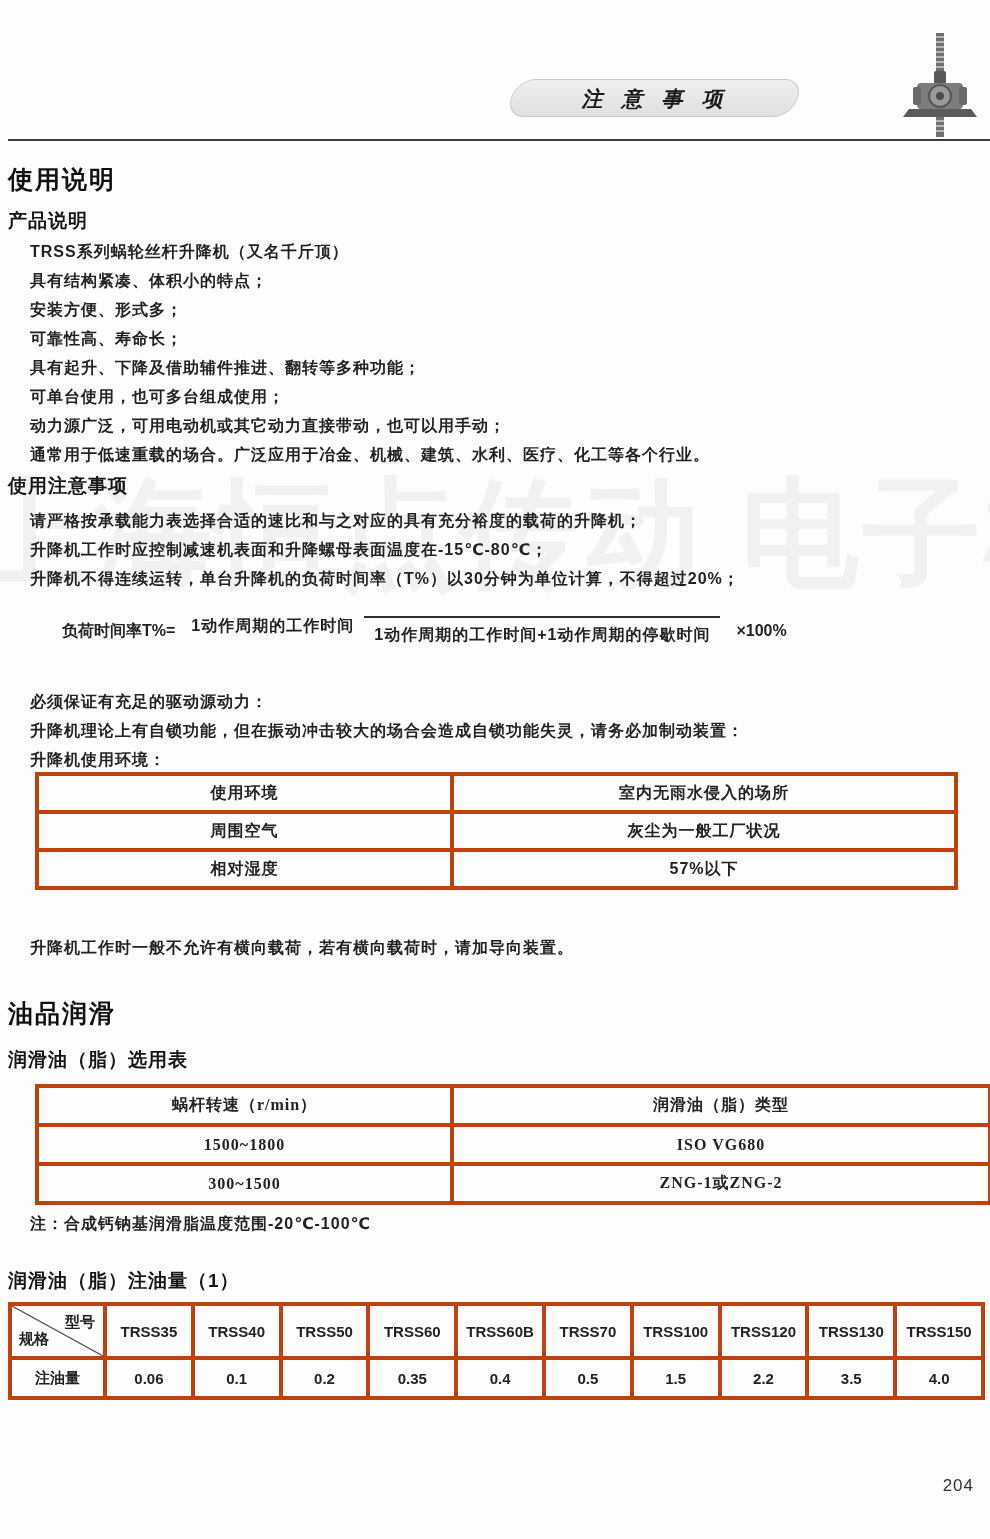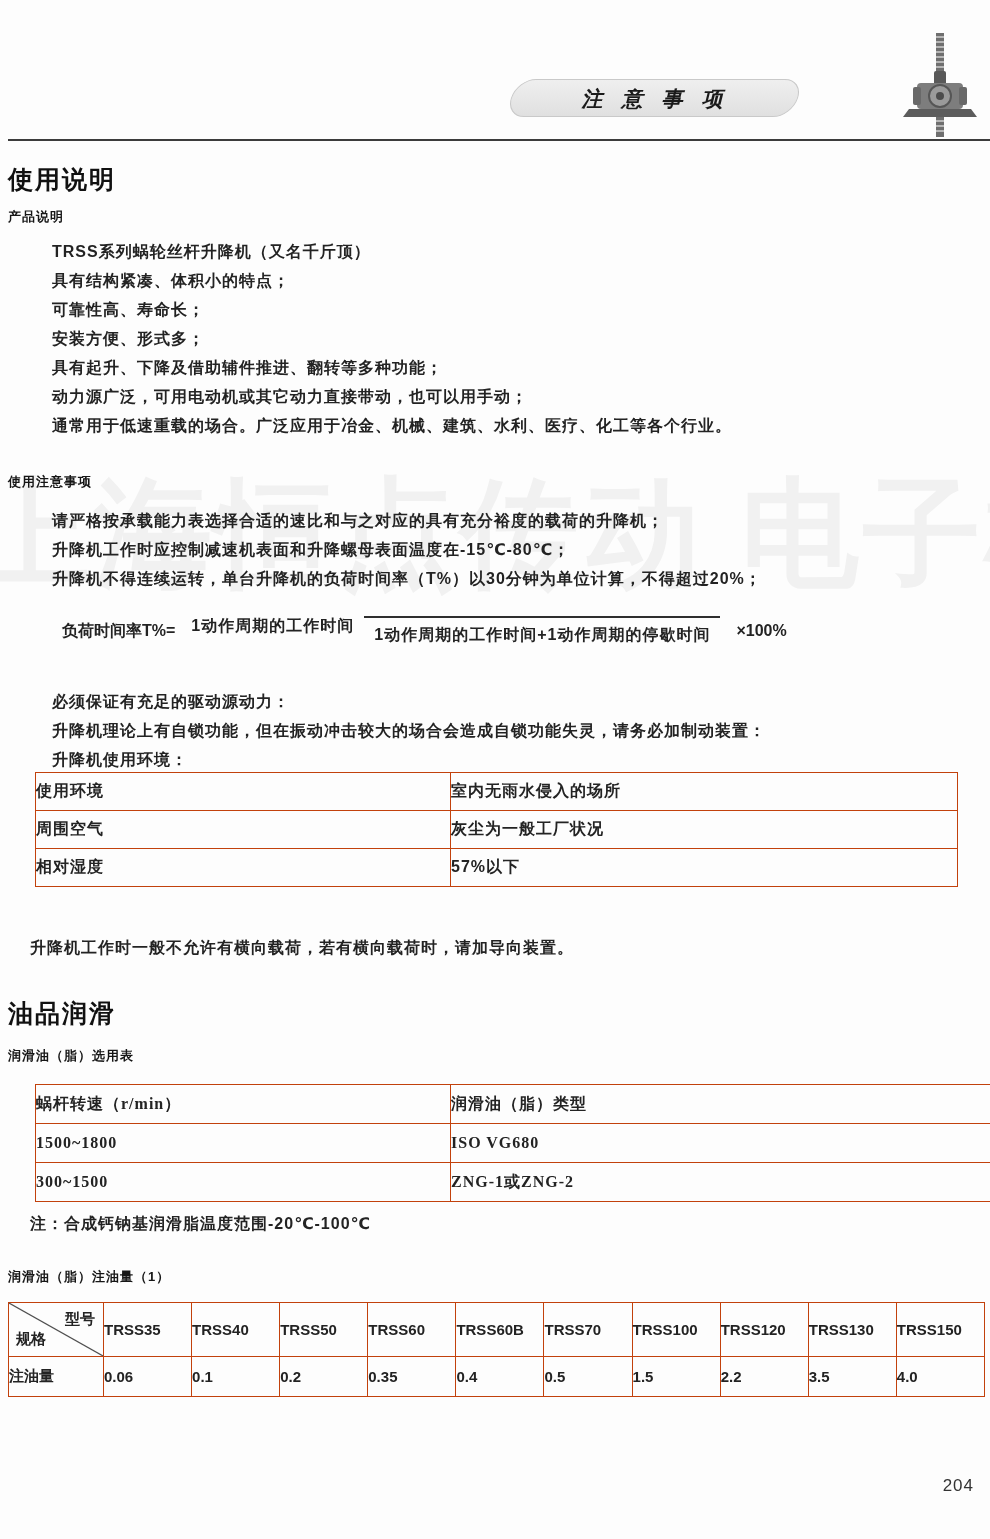--- a/index.html
+++ b/index.html
@@ -24,37 +24,37 @@
   }
   .banner-text {
     display:block; width:100%; height:100%; transform:skewX(18deg);
     font-style:italic; font-weight:bold; font-size:21px; color:#1a1a1a;
     letter-spacing:19px; text-align:center; line-height:37px; padding-left:14px;
   }
   .jack { position:absolute; left:903px; top:33px; width:74px; height:104px; }
   .top-rule { position:absolute; left:8px; top:139px; width:982px; height:2px; background:#3c3c3c; }
 
   .h1 { position:absolute; left:8px; font-size:25px; font-weight:bold; color:#111; letter-spacing:2px; }
-  .h2 { position:absolute; left:8px; font-size:13px; font-weight:bold; color:#161616; letter-spacing:1px; }
-  .plist { position:absolute; left:30px; font-size:16px; font-weight:bold; color:#232323;margin-left:22px; }
+  .h2 { position:absolute; left:8px; font-size:19px; font-weight:bold; color:#161616; letter-spacing:1px; }
+  .plist { position:absolute; left:30px; font-size:16px; font-weight:bold; color:#232323; }
   .plist div { line-height:29px; letter-spacing:1px; }
 
   
   .formula {
     position:absolute; left:62px; top:596px; height:70px;
     display:flex; align-items:center; font-size:16px; font-weight:bold; color:#232323;
   }
   .frac { display:flex; flex-direction:row; text-align:center; margin-left:6px; }
   .frac .num { padding:0 10px 7px; letter-spacing:1px; }
   .frac .den { border-top:2px solid #2e2e2e; padding:7px 10px 0; letter-spacing:1px; }
   .times { margin-left:16px; }
 
   
   table { border-collapse:collapse; position:absolute; background:transparent; }
-  td { border:1px solid #c2410c; text-align:left; vertical-align:middle;
+  td { border:4px solid #c2410c; text-align:center; vertical-align:middle;
        font-size:16px; font-weight:bold; color:#232323; letter-spacing:1px; }
   .tbl-env { left:35px; top:772px; width:923px; }
   .tbl-env td { height:38px; }
   .tbl-env td:first-child { width:415px; }
   .tbl-sel { left:35px; top:1084px; width:957px;font-family:Liberation Serif, serif; }
   .tbl-sel td { height:39px; }
   .tbl-sel td:first-child { width:415px; }
   .tbl-fill { left:8px; top:1302px; width:977px; table-layout:fixed; }
   .tbl-fill td { height:40px; font-size:15px; letter-spacing:0; }
   .tbl-fill .hdr td { height:54px; }
@@ -94,23 +94,24 @@
     </svg>
 
     <div class="top-rule"></div>
 
     <div class="h1" style="top:163px">使用说明</div>
     <div class="h2" style="top:208px">产品说明</div>
 
     <div class="plist" style="top:237px">
       <div>TRSS系列蜗轮丝杆升降机（又名千斤顶）</div>
       <div>具有结构紧凑、体积小的特点；</div>
+      <div>安装方便、形式多；</div>
       <div>可靠性高、寿命长；</div>
-      <div>安装方便、形式多；</div>
       <div>具有起升、下降及借助辅件推进、翻转等多种功能；</div>
+      <div>可单台使用，也可多台组成使用；</div>
       <div>动力源广泛，可用电动机或其它动力直接带动，也可以用手动；</div>
       <div>通常用于低速重载的场合。广泛应用于冶金、机械、建筑、水利、医疗、化工等各个行业。</div>
     </div>
 
     <div class="h2" style="top:473px">使用注意事项</div>
 
     <div class="plist" style="top:506px">
       <div>请严格按承载能力表选择合适的速比和与之对应的具有充分裕度的载荷的升降机；</div>
       <div>升降机工作时应控制减速机表面和升降螺母表面温度在-15℃-80℃；</div>
       <div>升降机不得连续运转，单台升降机的负荷时间率（T%）以30分钟为单位计算，不得超过20%；</div>

